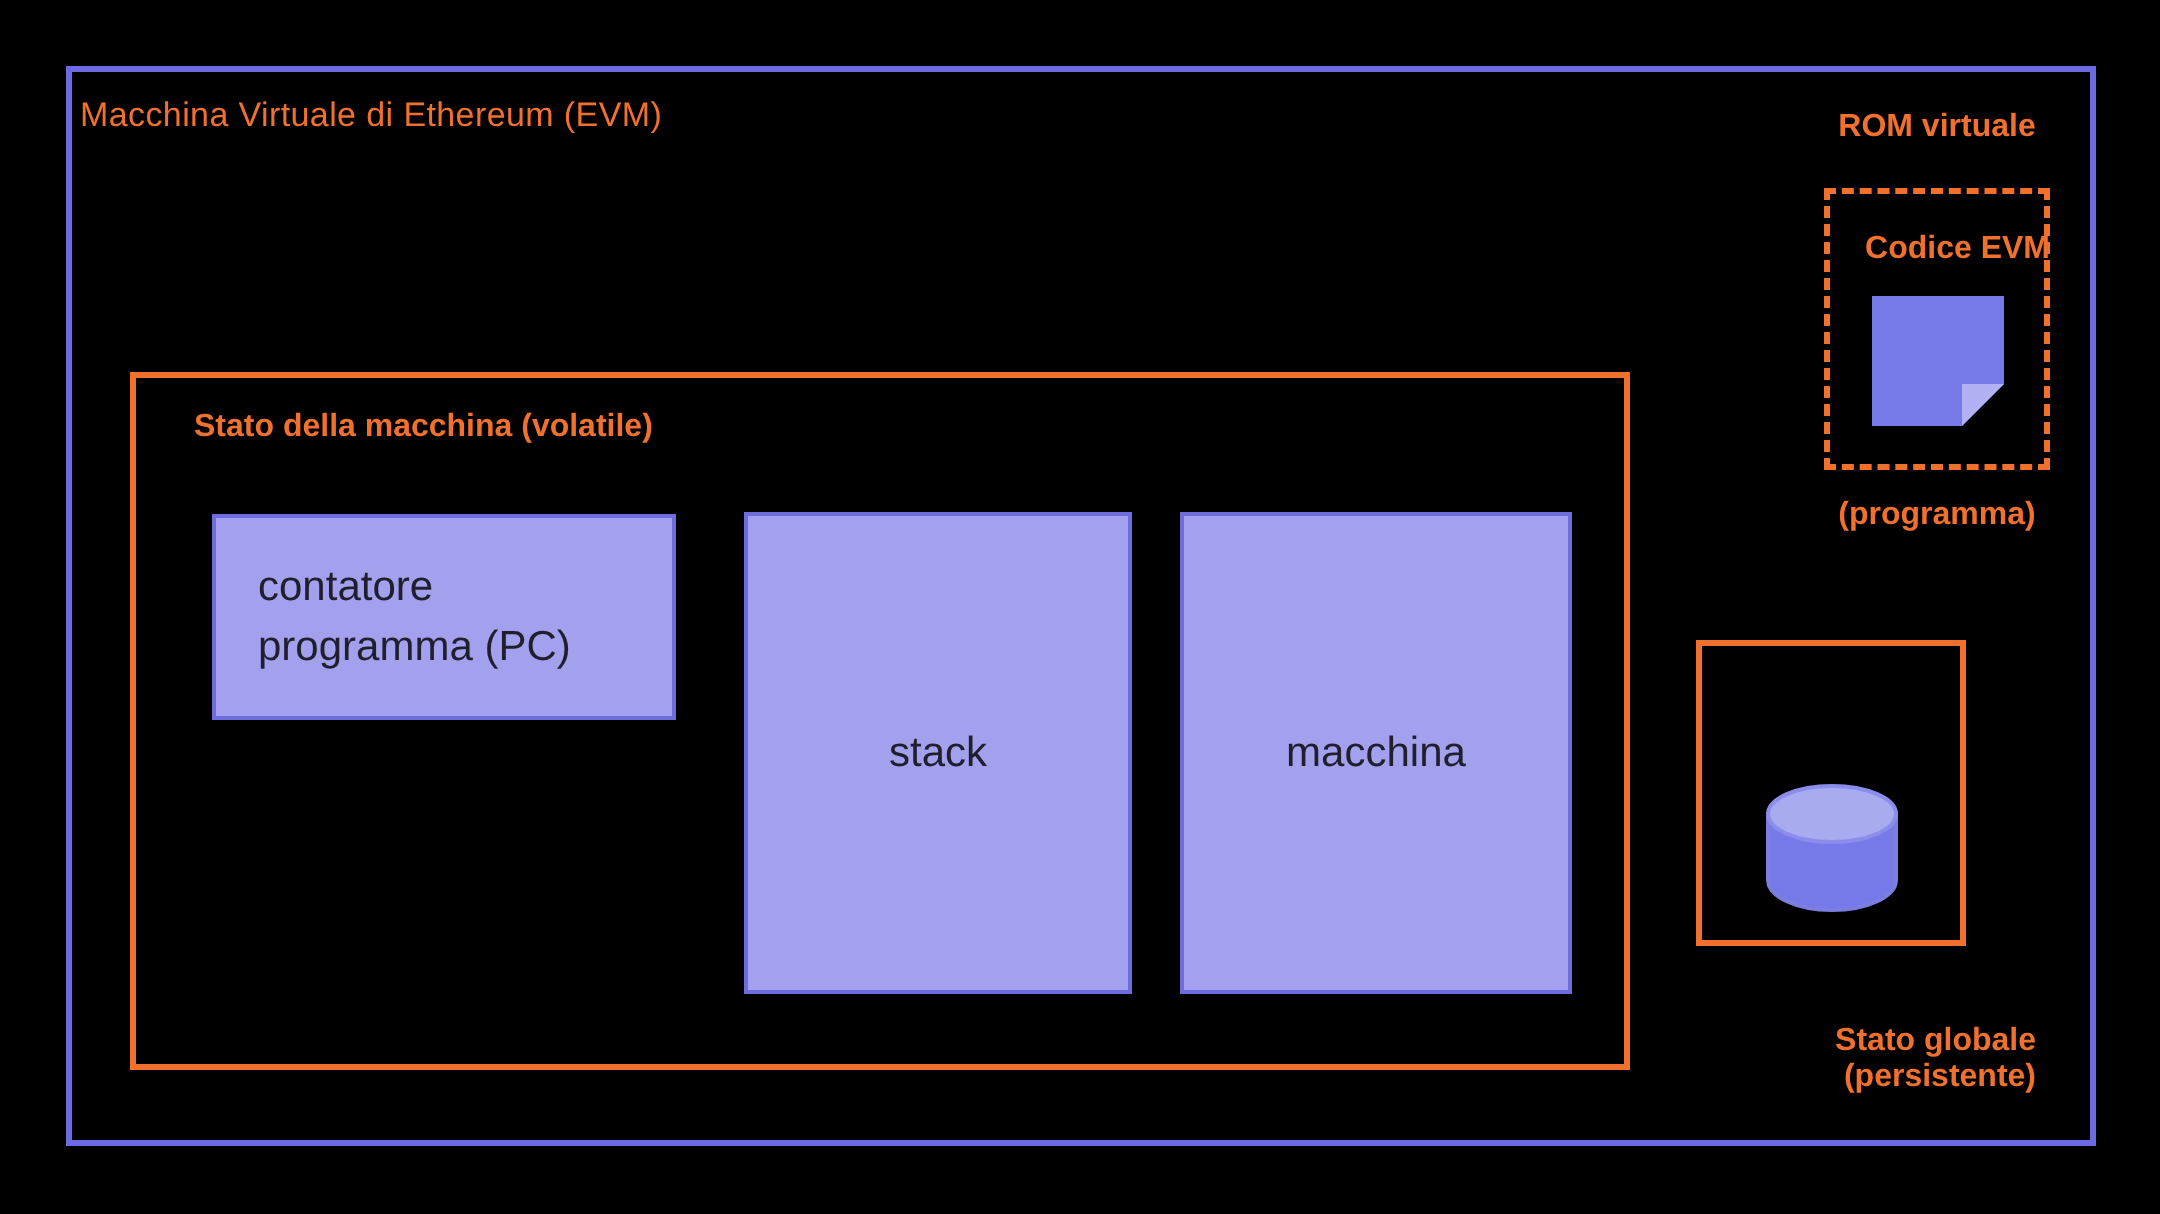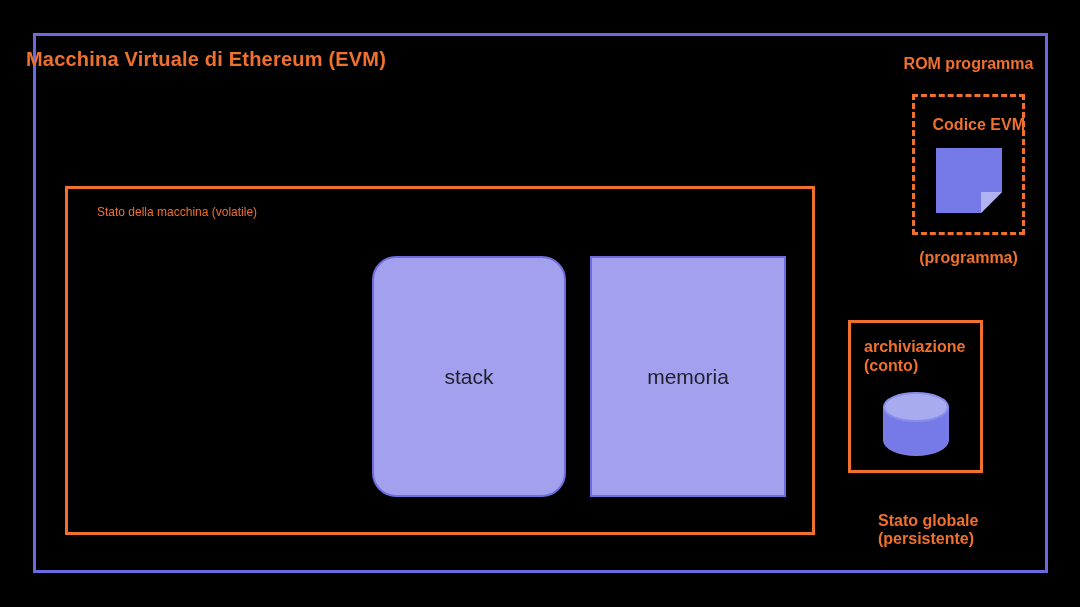--- a/index.html
+++ b/index.html
@@ -18,37 +18,37 @@
   .abs { position: absolute; }
 
   
   .outer-box {
     left: 33px; top: 33px;
     width: 1015px; height: 540px;
     border: 3px solid var(--outer-border, #6b6ae0);
     box-sizing: border-box;
   }
   .evm-title {
-    left: 26px; top: 48px;
-    font-size: 20px; font-weight: 700;
+    left: 40px; top: 48px;
+    font-size: 17px; font-weight: 400;
     color: var(--orange, #f0702d);
     letter-spacing: 0.2px;
     white-space: nowrap;
   }
 
   
   .inner-box {
     left: 65px; top: 186px;
     width: 750px; height: 349px;
     border: 3px solid var(--orange, #f0702d);
     box-sizing: border-box;
   }
   .inner-title {
     left: 97px; top: 205px;
-    font-size: 12px; font-weight: 400;
+    font-size: 16px; font-weight: 700;
     color: var(--orange, #f0702d);
     white-space: nowrap;
     text-align: center;
   }
 
   
   .pbox {
     background: var(--box-fill, #a3a1ee);
     border: 2px solid var(--box-border, #6f6ddd);
     box-sizing: border-box;
@@ -63,21 +63,21 @@
     justify-content: flex-start;
     padding-left: 21px;
   }
   .pbox.centered {
     align-items: center;
     justify-content: center;
     text-align: center;
   }
   .box-pc     { left: 106px; top: 257px; width: 232px; height: 103px; }
   .box-gas    { left: 106px; top: 393px; width: 232px; height: 102px; }
-  .box-stack  { left: 372px; top: 256px; width: 194px; height: 241px; border-radius: 24px; }
+  .box-stack  { left: 372px; top: 256px; width: 194px; height: 241px; }
   .box-memory { left: 590px; top: 256px; width: 196px; height: 241px; }
 
   
   .rom-title {
     left: 897px; top: 55px; width: 143px;
     text-align: center;
     font-size: 16px; font-weight: 700;
     color: var(--orange, #f0702d);
     white-space: nowrap;
   }
@@ -132,53 +132,53 @@
     white-space: pre-line;
   }
   .cylinder-icon {
     left: 882px; top: 390px;
     width: 68px; height: 68px;
   }
 
   
   .global-state-label {
     left: 878px; top: 512px; width: 140px;
-    text-align: left;
+    text-align: right;
     font-size: 16px; font-weight: 700;
     line-height: 18px;
     color: var(--orange, #f0702d);
     white-space: pre-line;
   }
 </style>
 </head>
 <body>
 
 <div class="canvas">
 
   <div class="abs outer-box"></div>
   <div class="abs evm-title">Macchina Virtuale di Ethereum (EVM)</div>
 
   <div class="abs inner-box"></div>
   <div class="abs inner-title">Stato della macchina (volatile)</div>
 
+  <div class="abs pbox left-align box-pc">contatore
+programma (PC)</div>
   <div class="abs pbox centered box-stack">stack</div>
-  <div class="abs pbox centered box-memory">memoria</div>
+  <div class="abs pbox centered box-memory">macchina</div>
 
-  <div class="abs rom-title">ROM programma</div>
+  <div class="abs rom-title">ROM virtuale</div>
   <div class="abs dashed-box"></div>
   <div class="abs codice-label">Codice EVM</div>
   <div class="abs note-icon">
     <div class="note-body"></div>
     <div class="note-fold"></div>
   </div>
   <div class="abs immutabile-label">(programma)</div>
 
   <div class="abs storage-box"></div>
-  <div class="abs storage-label">archiviazione
-(conto)</div>
   <svg class="abs cylinder-icon" viewBox="0 0 68 68" xmlns="http://www.w3.org/2000/svg">
     <path d="M2 17 L2 50 A32 15 0 0 0 66 50 L66 17 Z" fill="#767ae8" stroke="#7b7ddf" stroke-width="2"></path>
     <ellipse cx="34" cy="17" rx="32" ry="14" fill="#a9abf0" stroke="#8b8dec" stroke-width="2"></ellipse>
   </svg>
 
   <div class="abs global-state-label">Stato globale
 (persistente)</div>
 
 </div>
 

